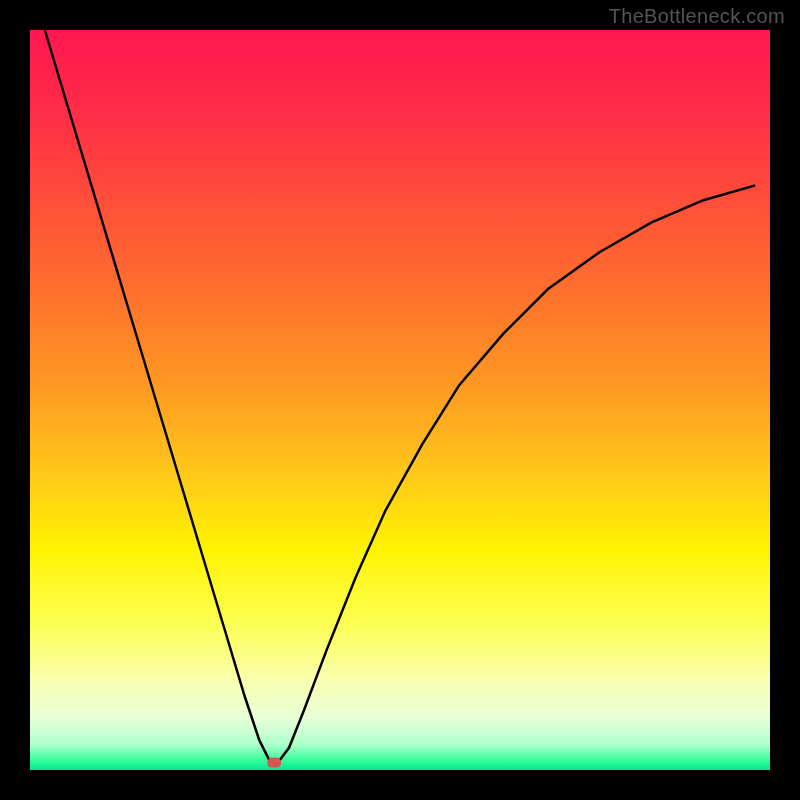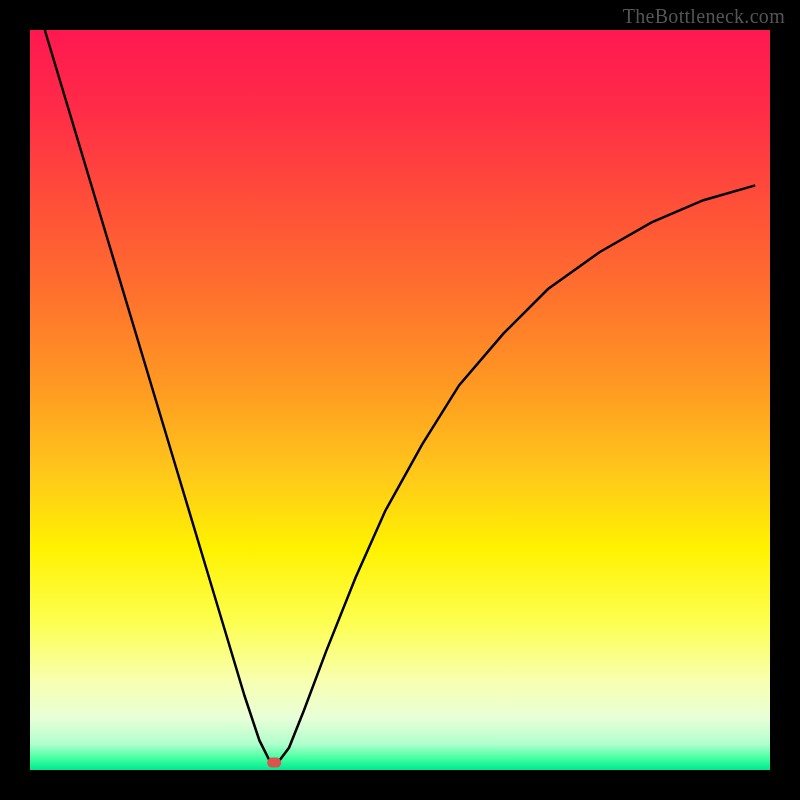--- a/index.html
+++ b/index.html
@@ -8,21 +8,20 @@
     width: 800px;
     height: 800px;
     background: #000;
     overflow: hidden;
     font-family: Arial, sans-serif;
   }
   .container {
     position: relative;
     width: 800px;
     height: 800px;
-    font-family: Liberation Serif, serif;
   }
   .watermark {
     position: absolute;
     top: 5px;
     right: 15px;
     color: #555;
     font-size: 20px;
     font-weight: 500;
     letter-spacing: 0.3px;
     z-index: 10;

